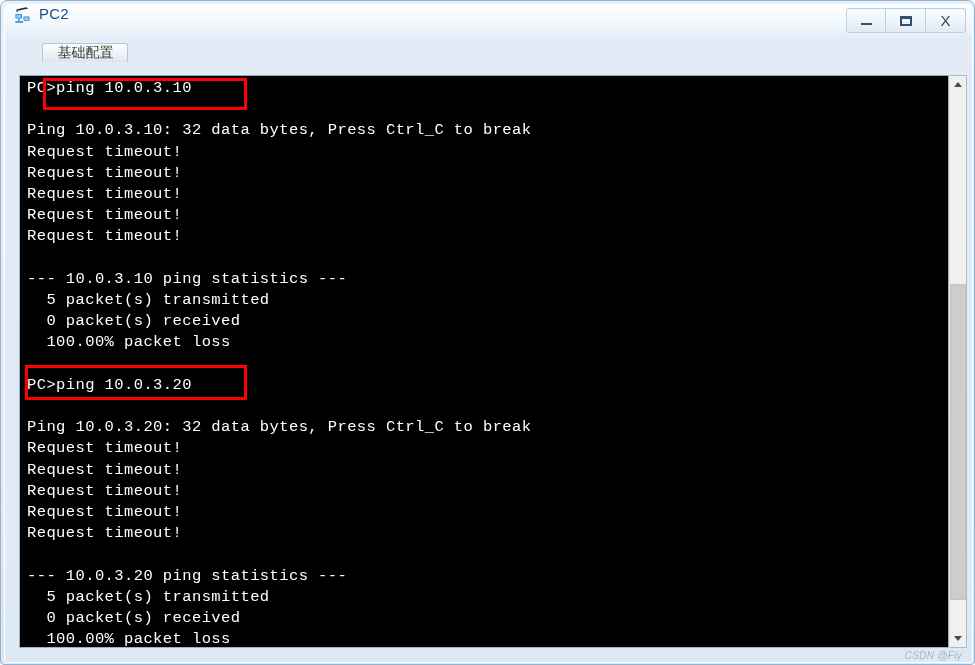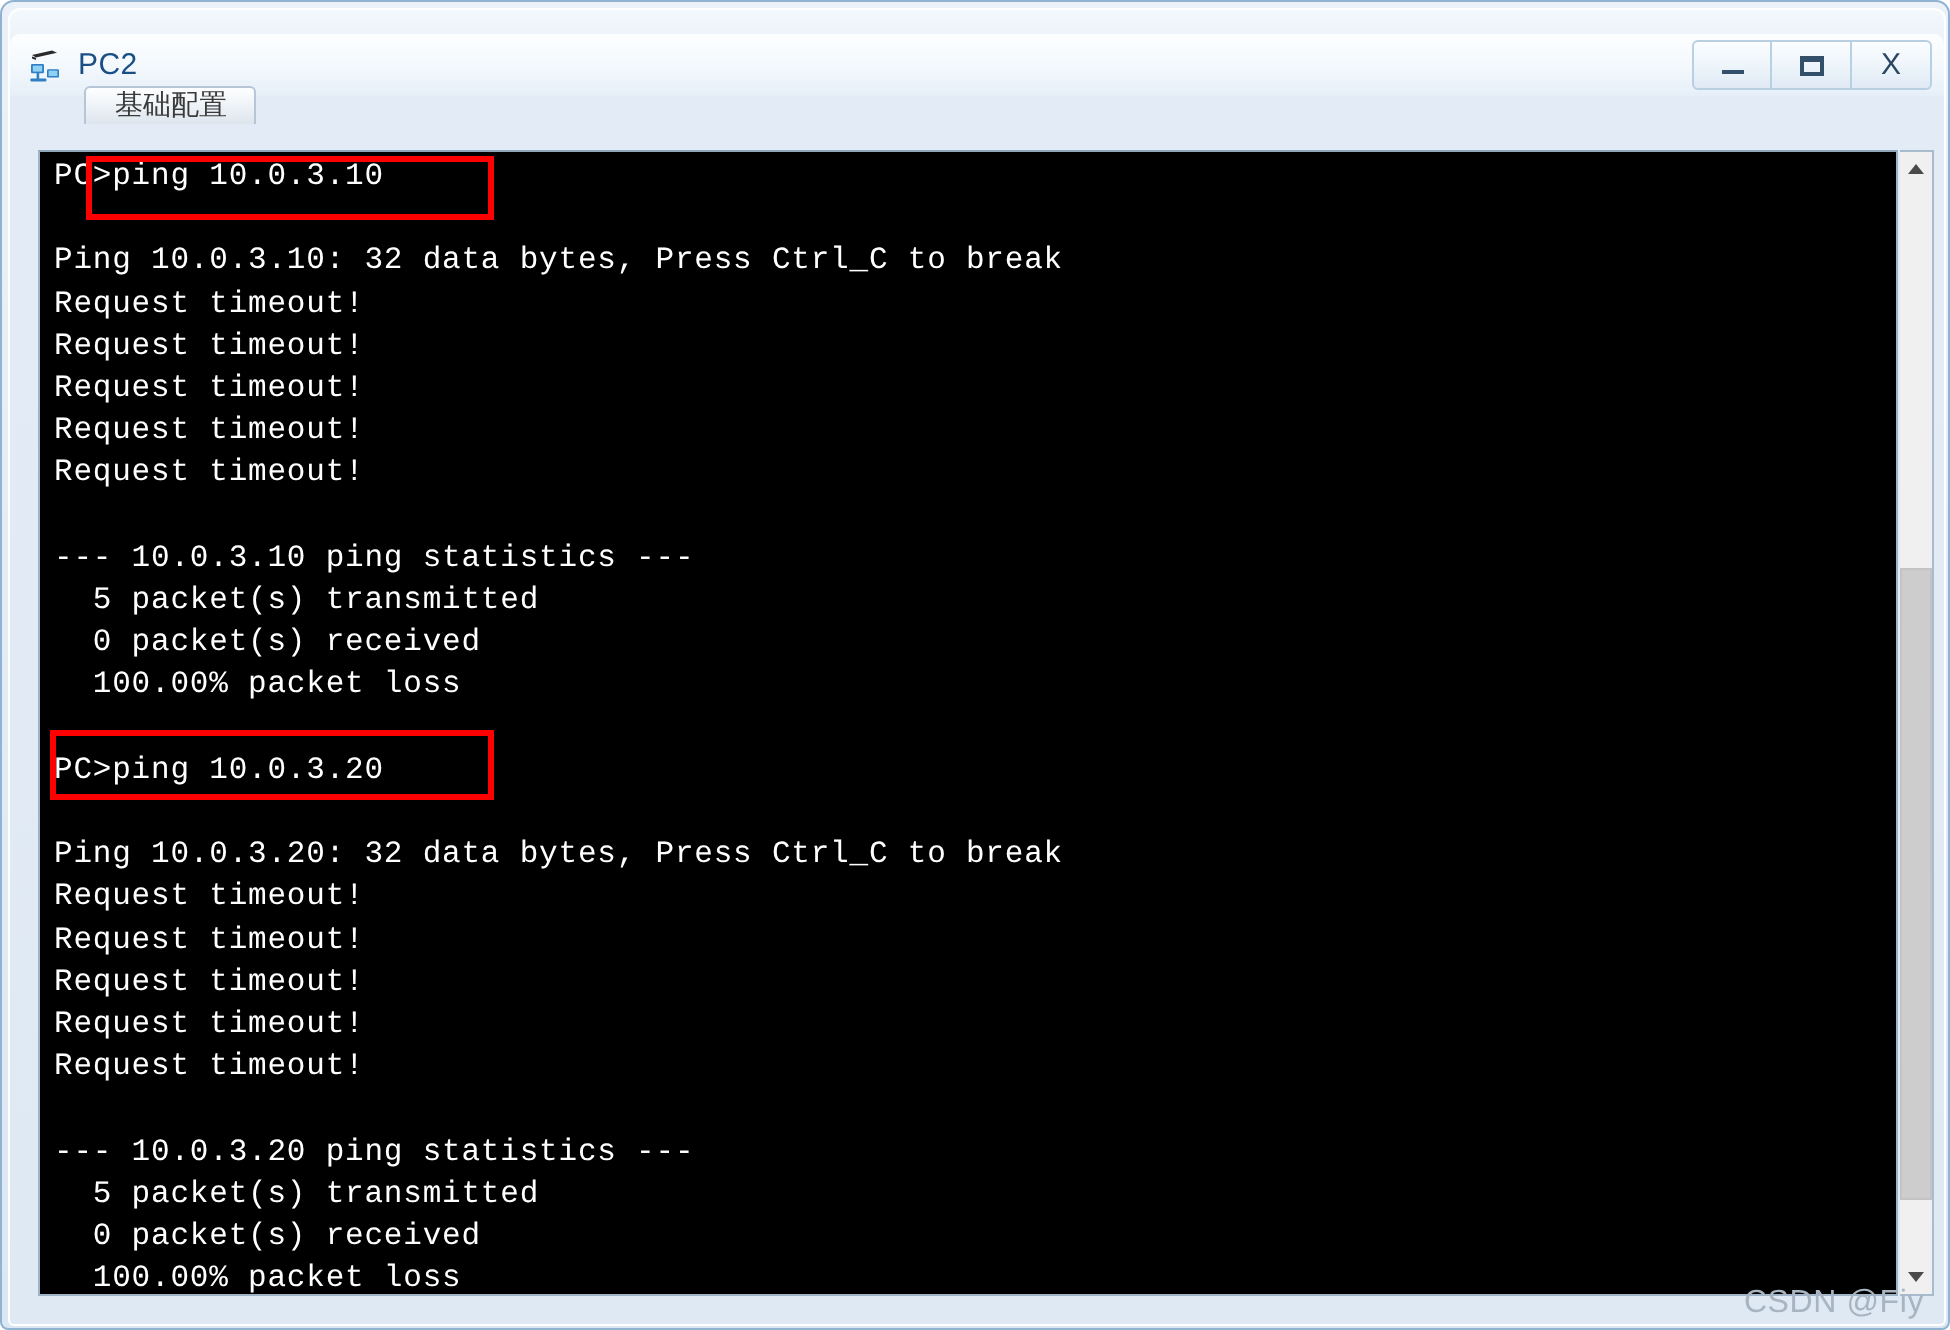--- a/index.html
+++ b/index.html
@@ -34,28 +34,27 @@
     box-sizing: border-box;
     border: 1px solid #ffffff;
     border-radius: 6px 6px 3px 3px;
     background: linear-gradient(to bottom, #f3f8fc 0%, #e3ecf6 34px, #dfe9f4 100%);
     pointer-events: none;
   }
 
   
   #titlebar {
     position: absolute;
-    left: 4px; top: 16px;
+    left: 4px; top: 4px;
     width: 967px;
     height: 31px;
     box-sizing: border-box;
     background: linear-gradient(to bottom, #fdfeff 0%, #f4f9fd 48%, #e6eff8 100%);
     border-radius: 5px 5px 0 0;
     display: flex;
-    align-items: center;
   }
   #title-icon {
     margin-left: 8px;
     width: 19px;
     height: 19px;
     display: block;
   }
   #title-text {
     margin-left: 7px;
     font-size: 15px;
@@ -243,24 +242,25 @@
     background: #cdcdcd;
     border: 1px solid #c4c4c4;
     box-sizing: border-box;
   }
 
   
   #watermark {
     position: absolute;
     right: 12px;
     bottom: 3px;
-    font-size: 16px;
+    font-size: 10px;
     color: #a7b4c2;
     font-family: "Liberation Sans", sans-serif;
     letter-spacing: 0.3px;
+    font-style: italic;
   }
 </style>
 </head>
 <body>
 
 <div id="window">
   <div id="window-inner-frame"></div>
 
   <div id="titlebar">
     <svg id="title-icon" viewBox="0 0 19 19">

